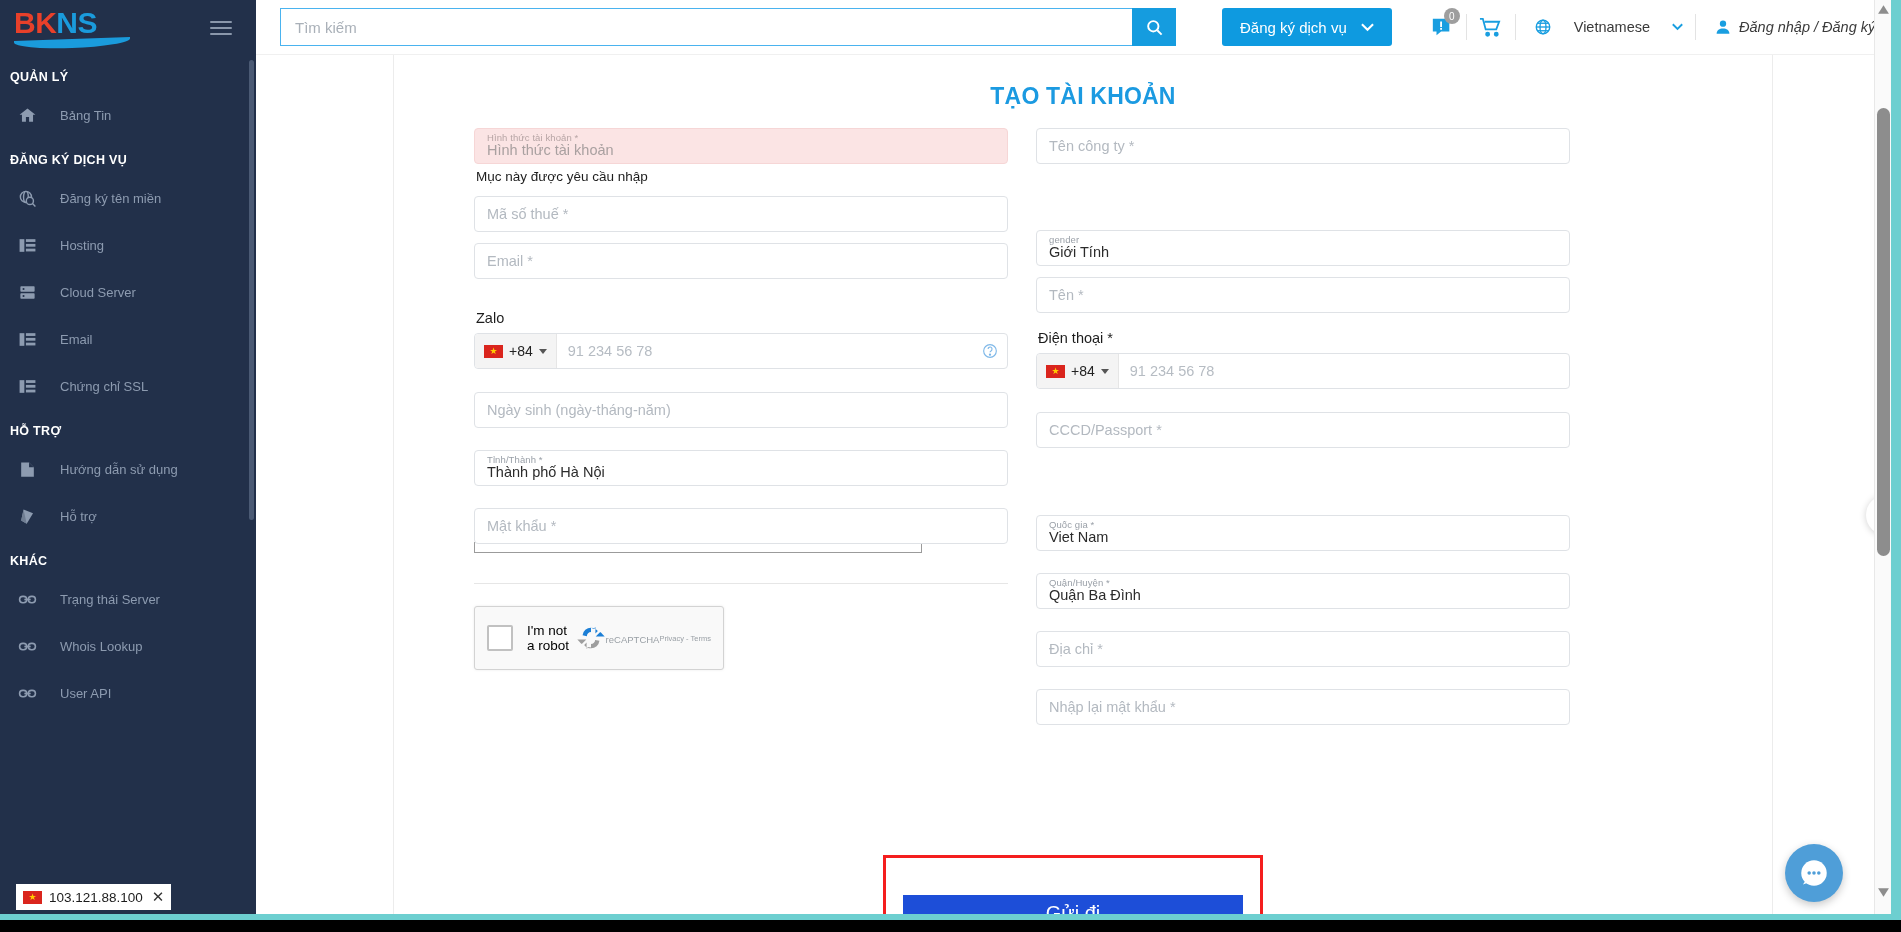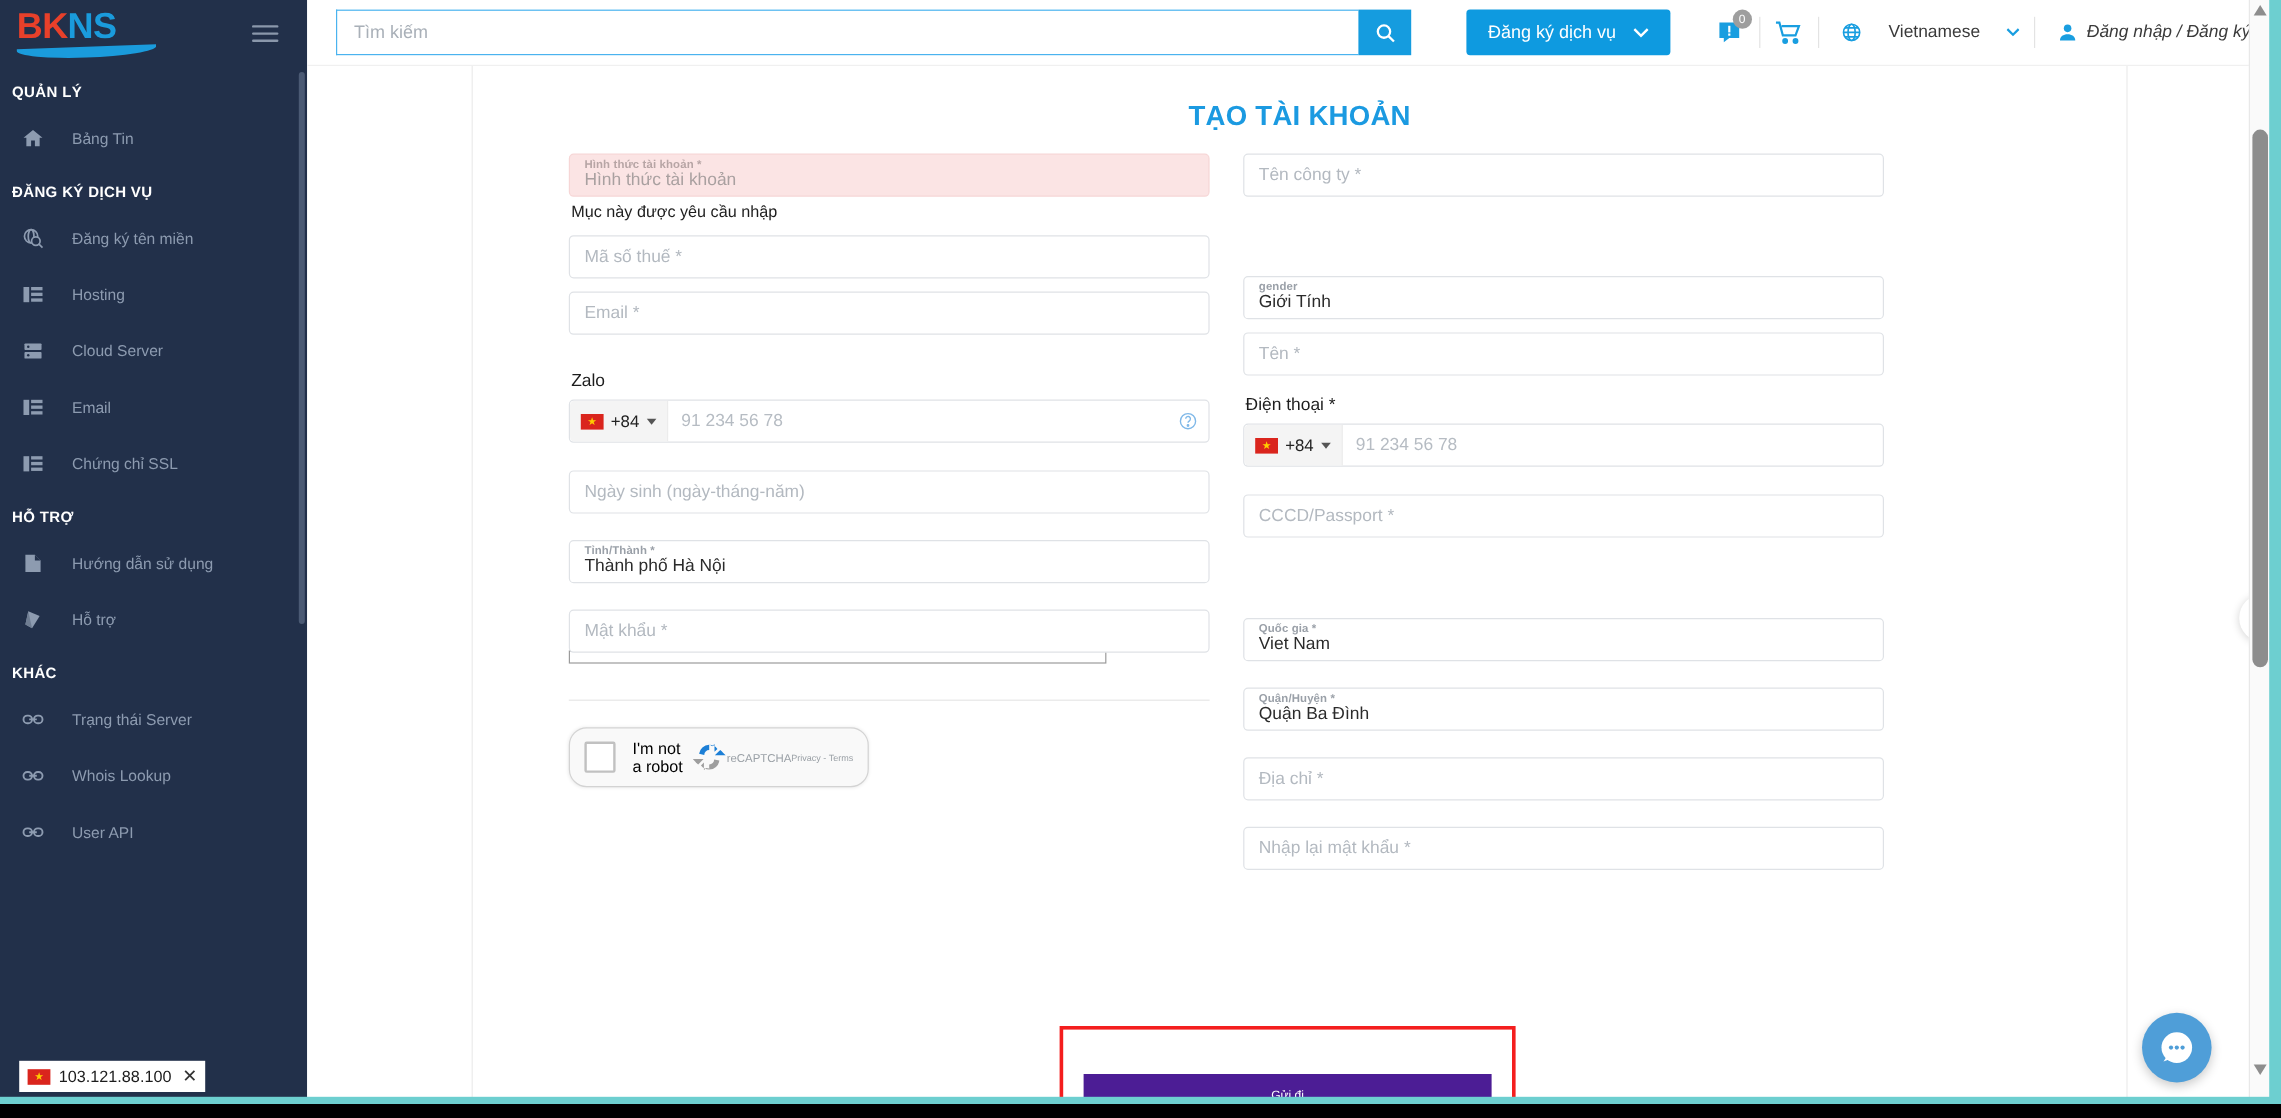--- a/index.html
+++ b/index.html
@@ -129,21 +129,20 @@
     position:relative; height: 36px; border:1px solid #dfe2e6; border-radius:4px;
     background:#fff; margin-bottom: 11px; display:flex; align-items:center;
     padding: 0 12px; cursor:text;
   }
   .field.filled { padding-top: 9px; align-items:flex-end; height:36px; }
   .field .ph { color:#b3b9c0; font-size:14.5px; }
   .field .val { color:#2b2b2b; font-size:14.5px; padding-bottom:5px; }
   .field .flabel {
     position:absolute; left:12px; top:3px; font-size:9.5px; color:#9aa0a8;
     letter-spacing:.1px;
-    font-weight:bold;
   }
   .field.error { background:#fbe4e4; border-color:#f6d6d6; }
   .field.error .flabel { color:#b7a5a5; }
   .err-msg { font-size:13.5px; color:#1d1d1d; margin: -6px 0 12px 2px; }
 
   .plain-label { font-size:14.5px; color:#1d1d1d; margin: 6px 0 7px 2px; }
 
   .phone-field {
     position:relative; height:36px; border:1px solid #dfe2e6; border-radius:4px;
     display:flex; align-items:stretch; margin-bottom:11px; background:#fff;
@@ -159,38 +158,38 @@
   .help-ico { display:flex; align-items:center; padding-right:9px; color:#7fb8e8; cursor:pointer; }
 
   .pw-strength {
     height: 11px; width: 448px; border:1px solid #9b9b9b; background:#fff;
     margin: -8px 0 0 0;
   }
 
   .divider { height:1px; background:#e6e6e6; width:534px; margin: 30px 0 22px 0; }
 
   .recaptcha {
-    width: 250px; height: 50px; border:1px solid #d3d3d3; border-radius:15px;
+    width: 250px; height: 64px; border:1px solid #d3d3d3; border-radius:3px;
     background:#f9f9f9; display:flex; align-items:center; padding: 0 12px;
     box-shadow: 0 0 3px rgba(0,0,0,.08);
   }
   .rc-box { width: 26px; height:26px; background:#fff; border:2px solid #c1c1c1; border-radius:2px; cursor:pointer; }
   .rc-label { font-size:13.5px; color:#000; margin-left:14px; flex:1; }
   .rc-brand { display:flex; align-items:center; }
   .rc-logo { width:30px; height:30px; }
   .rc-name { font-size:9.5px; color:#9aa0a6; margin-top:2px; }
   .rc-terms { font-size:7.5px; color:#9aa0a6; }
 
   .submit-highlight {
     position:absolute; left: 883px; top: 855px; width: 380px; height: 68px;
     border: 3px solid #f41e1e; background:#fff;
   }
   .submit-btn {
     position:absolute; left: 903px; top: 895px; width: 340px; height: 36px;
-    background:#4c1d95; color:#fff; border:none; font-size:10px; cursor:pointer;
+    background:#1d4ed8; color:#fff; border:none; font-size:20px; cursor:pointer;
     font-family:"Liberation Sans", sans-serif;
   }
 
   
   .float-tab {
     position:absolute; right: 0px; top: 440px; width: 35px; height: 40px;
     background:#fff; border-radius: 20px 0 0 20px;
     box-shadow: 0 1px 7px rgba(0,0,0,.18);
     display:flex; align-items:center; justify-content:center; cursor:pointer;
   }

